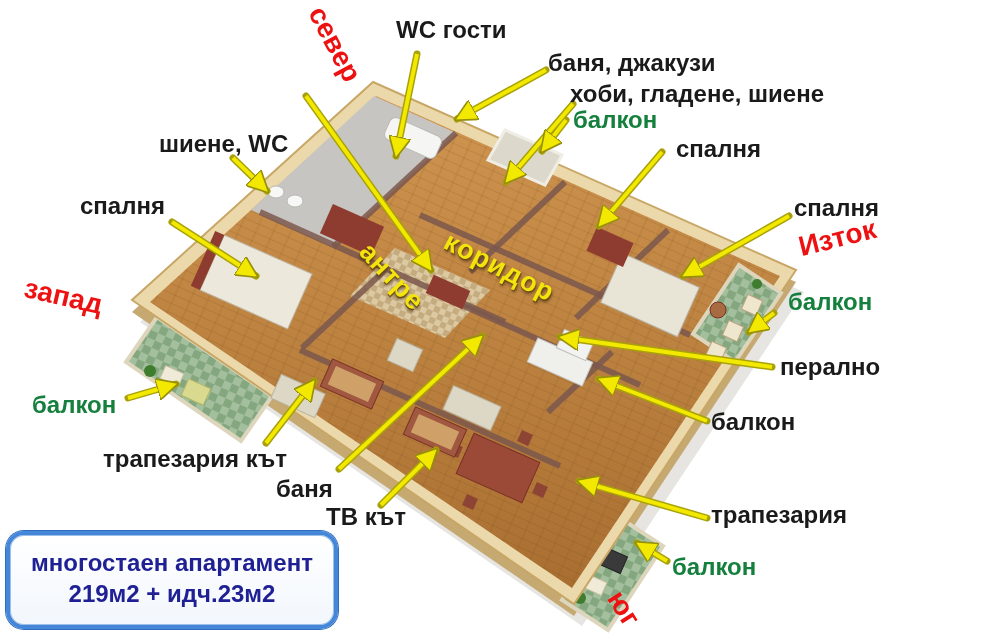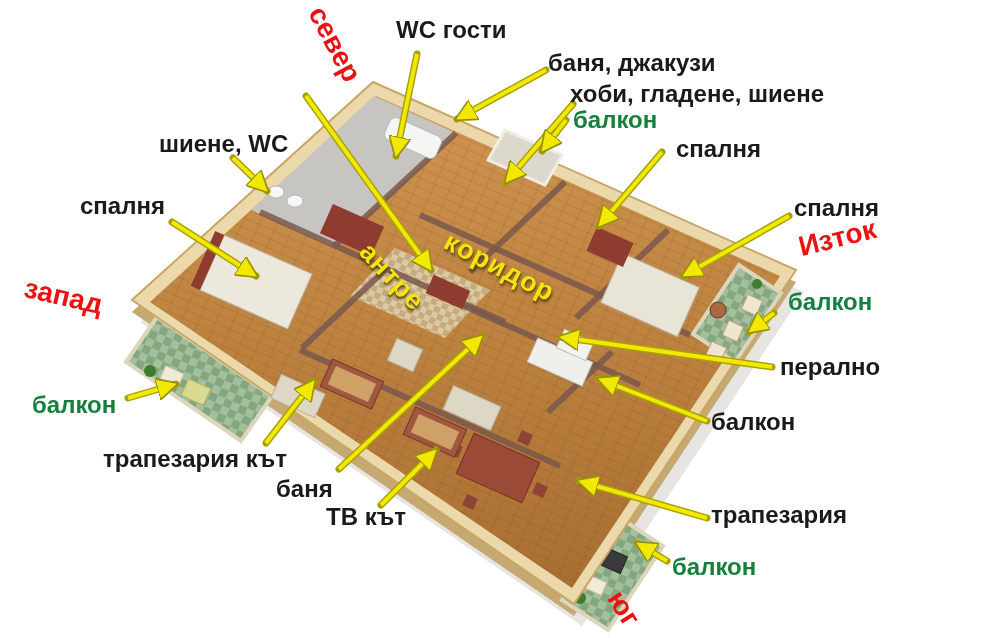--- a/index.html
+++ b/index.html
@@ -209,14 +209,18 @@
   <div class="lbl blue" style="left:32px;top:393px">балкон</div>
 
   <div class="compass" style="left:328px;top:2px;transform:rotate(62deg)">север</div>
   <div class="compass" style="left:28px;top:274px;transform:rotate(13deg)">запад</div>
   <div class="compass" style="left:796px;top:234px;transform:rotate(-14deg)">Изток</div>
   <div class="compass" style="left:626px;top:586px;transform:rotate(58deg)">юг</div>
 
   <div class="floor-text" style="left:374px;top:238px;transform:rotate(47deg)">антре</div>
   <div class="floor-text" style="left:452px;top:228px;transform:rotate(27deg)">коридор</div>
 
+  <div class="info-box">
+    <div>многостаен апартамент</div>
+    <div>219м2 + идч.23м2</div>
+  </div>
 
 </div>
 
 </body></html>

